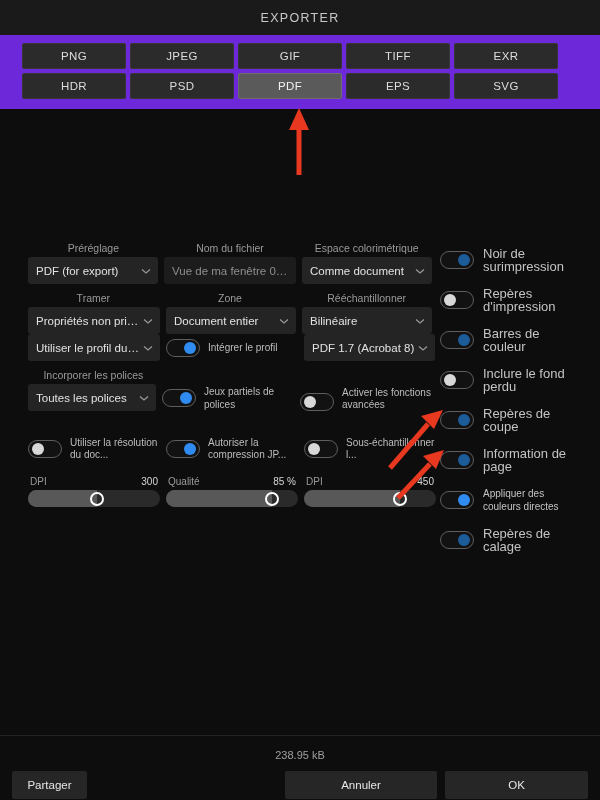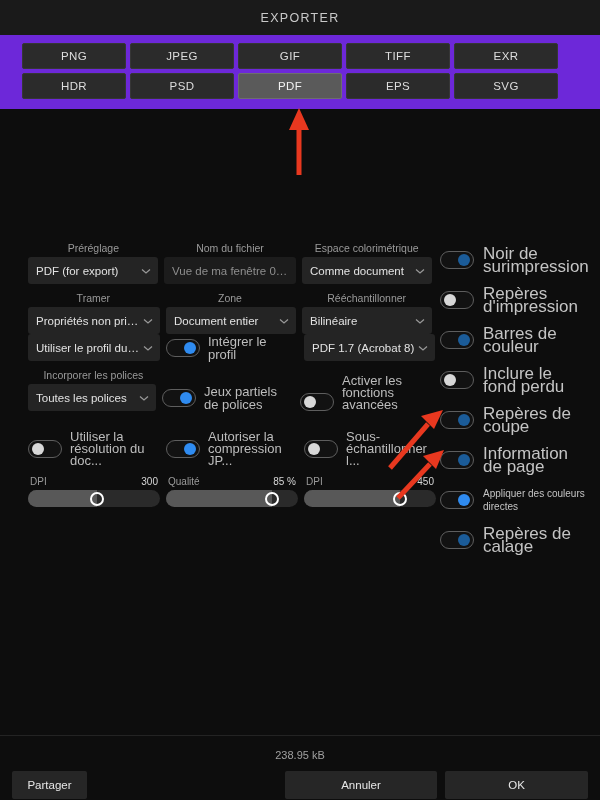--- a/index.html
+++ b/index.html
@@ -153,35 +153,35 @@
   }
   .toggle.on .knob { left: auto; right: 3px; background: #1b5c99; }
   .toggle.on.bright .knob { background: #2f8bf0; }
 
   .tog-item {
     display: flex;
     align-items: center;
     gap: 9px;
   }
   .tog-label {
-    font-size: 17px;
+    font-size: 13px;
     color: #c4c4c4;
     line-height: 13px;
   }
   .tog-label.small { font-size: 10px; }
 
   
   .tcell {
     width: 132px;
     display: flex;
     align-items: center;
     gap: 8px;
     height: 27px;
   }
-  .tcell .tog-label { font-size: 13px; color: #bdbdbd; }
+  .tcell .tog-label { font-size: 10px; color: #bdbdbd; }
 
   
   .right-col .tog-item { height: 40px; }
 
   
   .slider-block { width: 132px; }
   .slider-head {
     display: flex;
     justify-content: space-between;
     font-size: 10px;

